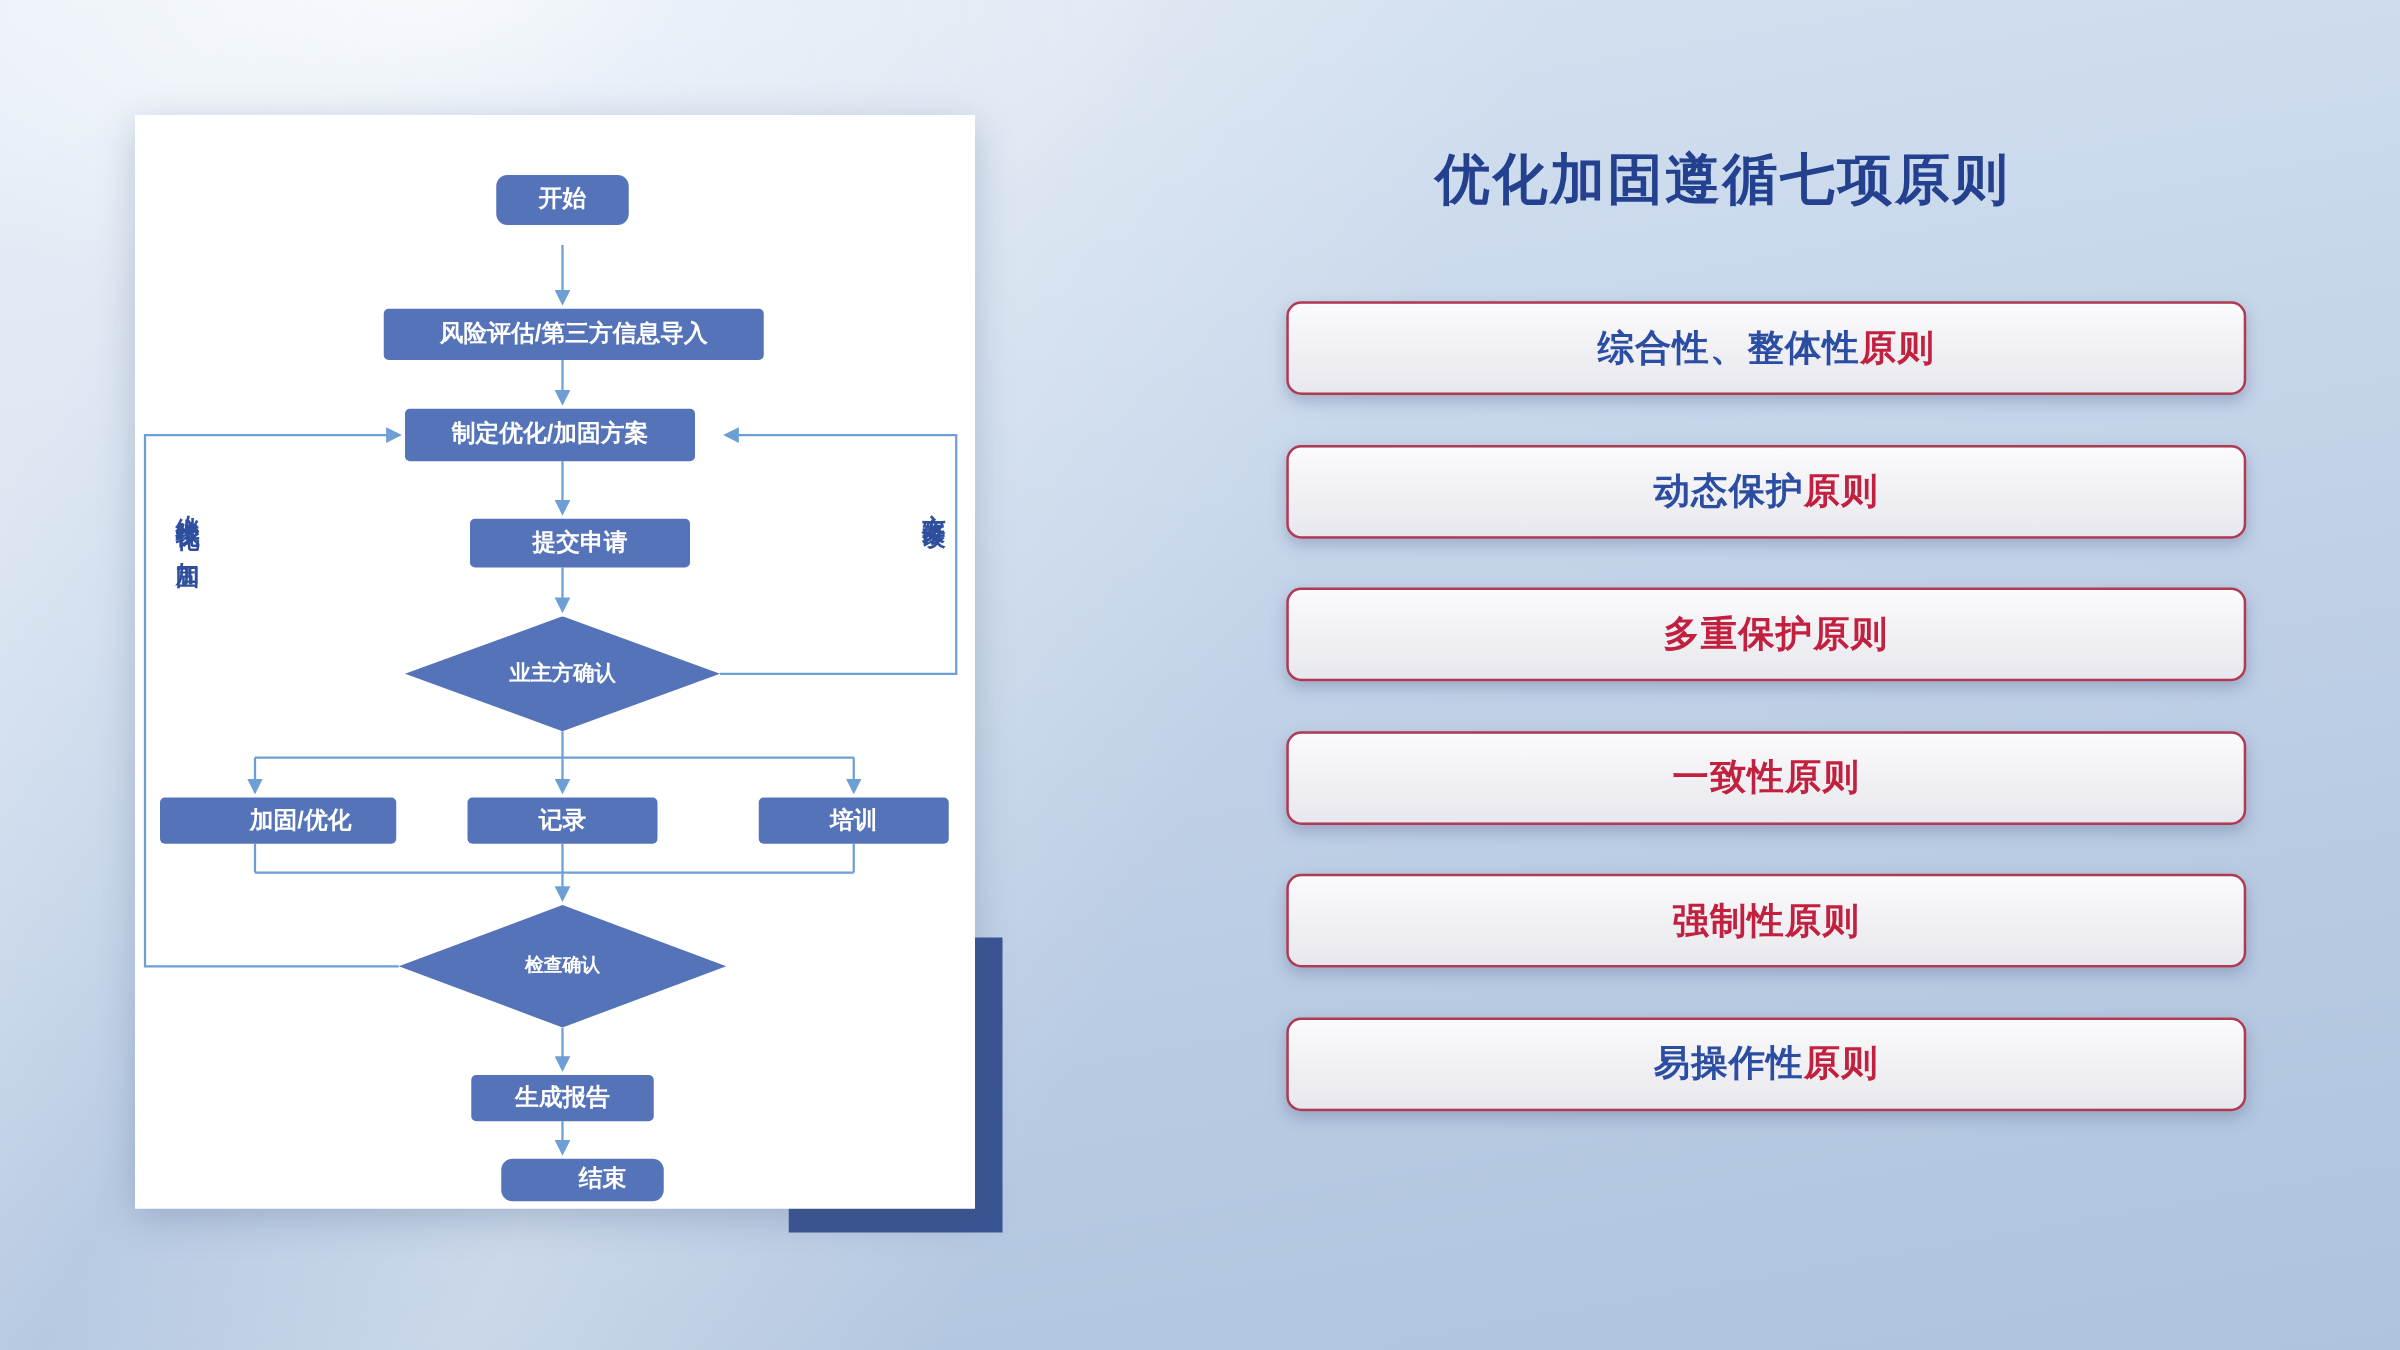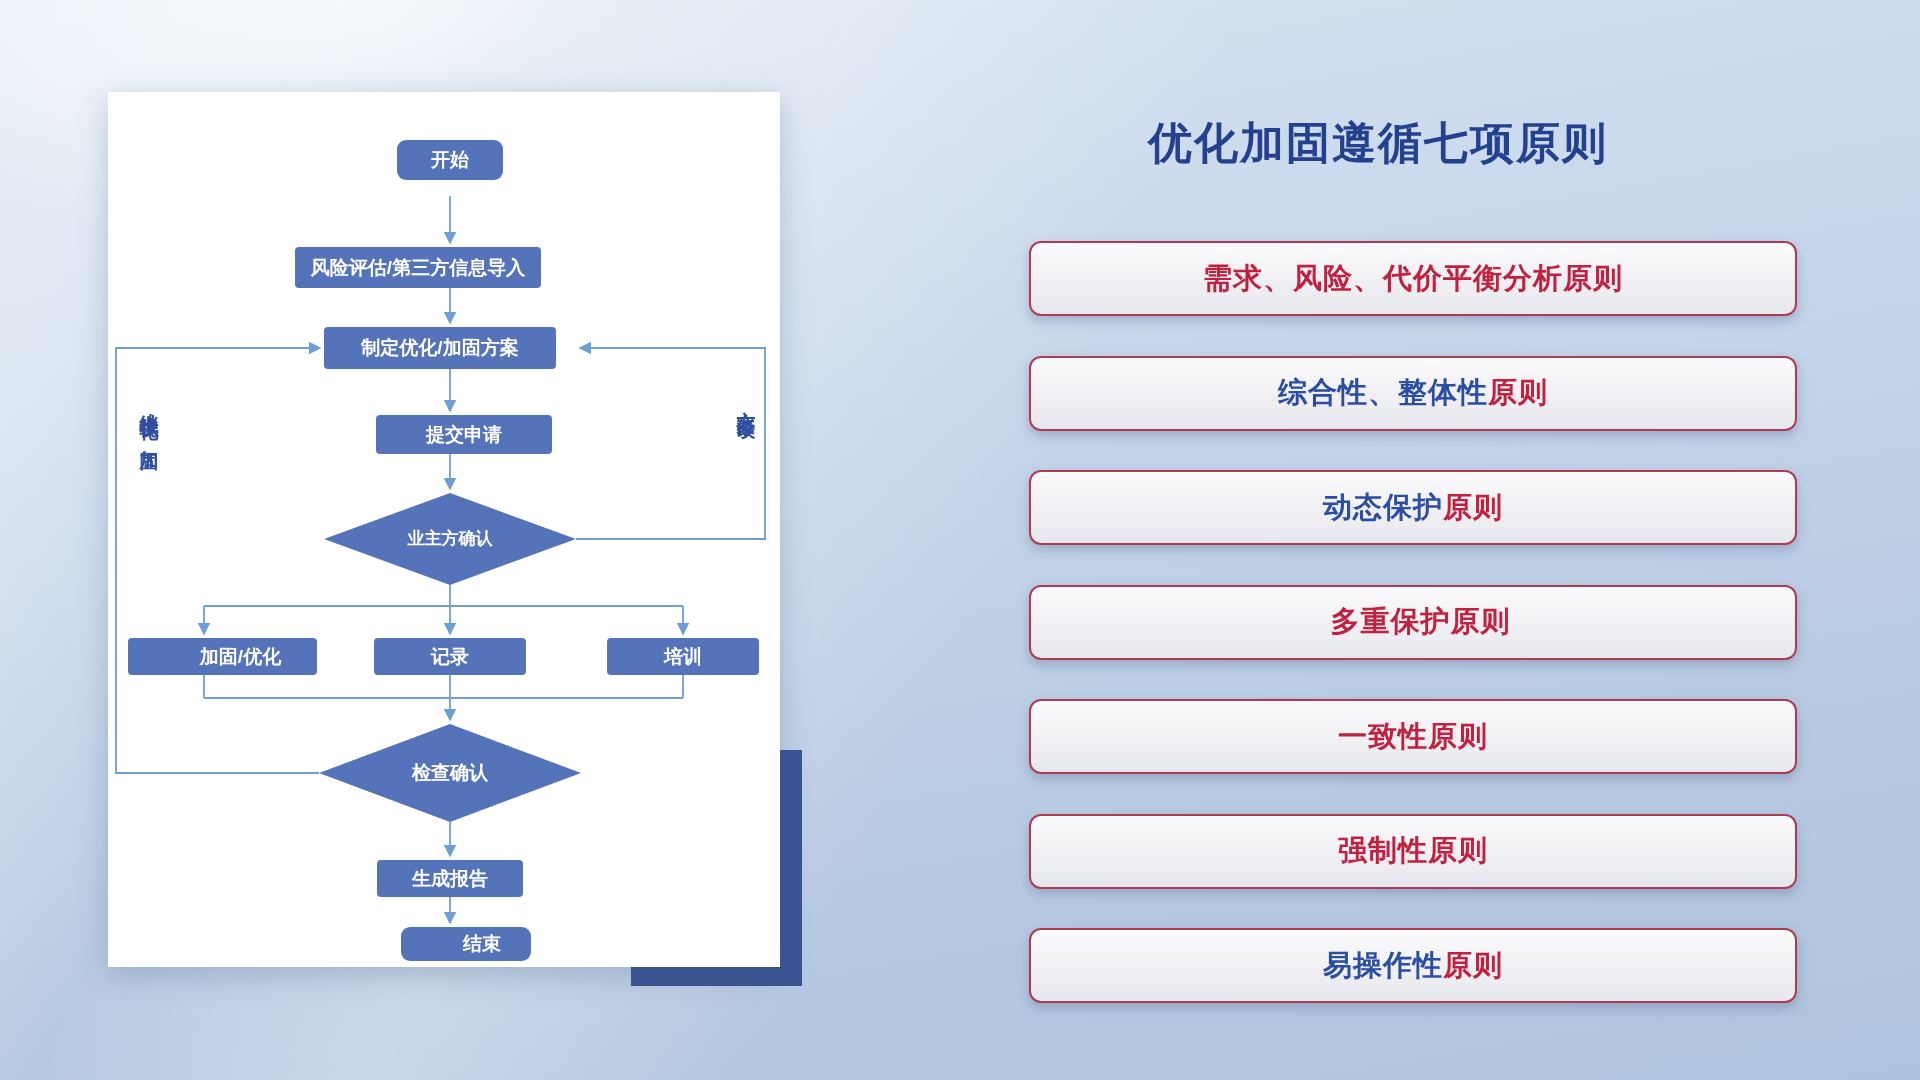--- a/index.html
+++ b/index.html
@@ -21,29 +21,29 @@
     background:#ffffff;z-index:1;
     box-shadow:0 8px 28px rgba(70,90,130,0.28);
   }
   svg.connectors{position:absolute;left:0;top:0;z-index:2;pointer-events:none;}
   .flow-node{
     position:absolute;z-index:3;display:flex;align-items:center;justify-content:center;
     background:var(--node-blue,#5573b8);color:#ffffff;font-weight:bold;font-size:19px;
     text-align:center;line-height:1.15;border-radius:4px;
   }
   .n-start{left:397px;top:140px;width:106px;height:40px;border-radius:9px;}
-  .n-risk{left:295px;top:247px;width:246px;height:41px;}
+  .n-risk{left:307px;top:247px;width:304px;height:41px;}
   .n-plan{left:324px;top:327px;width:232px;height:42px;}
   .n-submit{left:376px;top:415px;width:176px;height:39px;}
   .n-owner{left:324px;top:493px;width:252px;height:92px;font-size:17px;border-radius:0;
     clip-path:polygon(50% 0,100% 50%,50% 100%,0 50%);}
   .n-reinforce{left:128px;top:638px;width:153px;height:37px;padding-left:36px;}
   .n-record{left:374px;top:638px;width:152px;height:37px;}
   .n-training{left:607px;top:638px;width:152px;height:37px;}
-  .n-check{left:319px;top:724px;width:262px;height:98px;font-size:19px;border-radius:0;
+  .n-check{left:319px;top:724px;width:262px;height:98px;font-size:15px;border-radius:0;
     clip-path:polygon(50% 0,100% 50%,50% 100%,0 50%);}
   .n-report{left:377px;top:860px;width:146px;height:37px;}
   .n-end{left:401px;top:927px;width:98px;height:34px;border-radius:9px;padding-left:32px;}
   .v-label{
     position:absolute;z-index:3;writing-mode:vertical-rl;text-orientation:upright;
     color:var(--label-blue,#2f4f9e);font-weight:bold;font-size:19px;letter-spacing:3px;
     display:flex;align-items:center;justify-content:flex-start;
   }
   .v-left{left:129px;top:398px;width:40px;height:175px;}
   .v-right{left:726px;top:396px;width:40px;height:130px;}
@@ -114,23 +114,20 @@
   <div class="flow-node n-check">检查确认</div>
   <div class="flow-node n-report">生成报告</div>
   <div class="flow-node n-end">结束</div>
 
   <div class="v-label v-left">继续优化/加固</div>
   <div class="v-label v-right">方案修改</div>
 
   <div class="title">优化加固遵循七项原则</div>
   <div class="principles">
       <div class="principle-box">
-        <span style="color: rgb(194, 32, 63);">需求、风险、代价平衡分析原则</span>
-      </div>
-      <div class="principle-box">
         <span style="color: rgb(43, 78, 163);">综合性、整体性</span>
         <span style="color: rgb(194, 32, 63);">原则</span>
       </div>
       <div class="principle-box">
         <span style="color: rgb(43, 78, 163);">动态保护</span>
         <span style="color: rgb(194, 32, 63);">原则</span>
       </div>
       <div class="principle-box">
         <span style="color: rgb(194, 32, 63); margin-left: 15px;">多重保护原则</span>
       </div>

